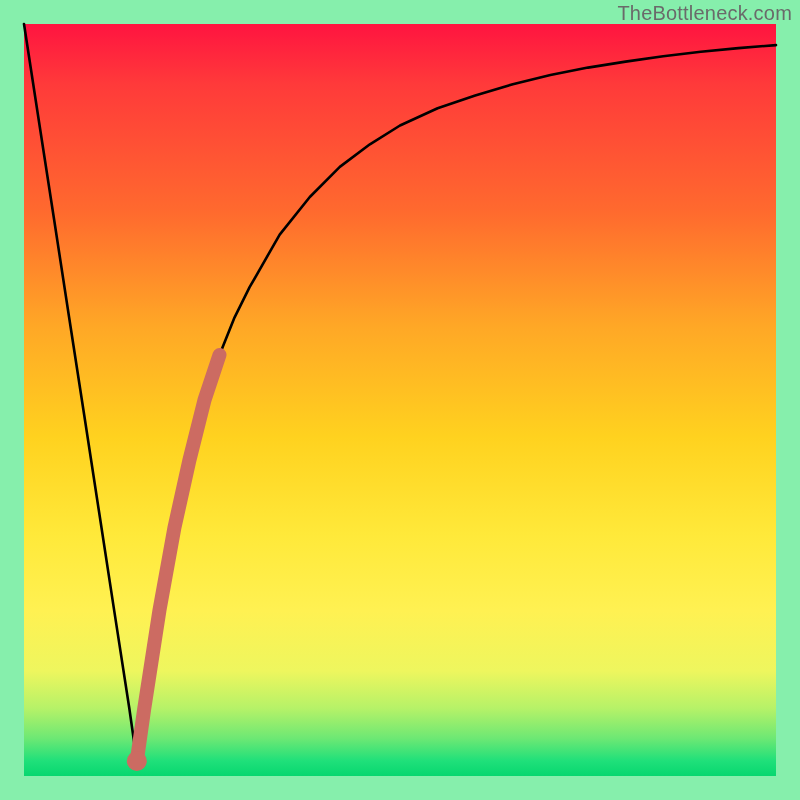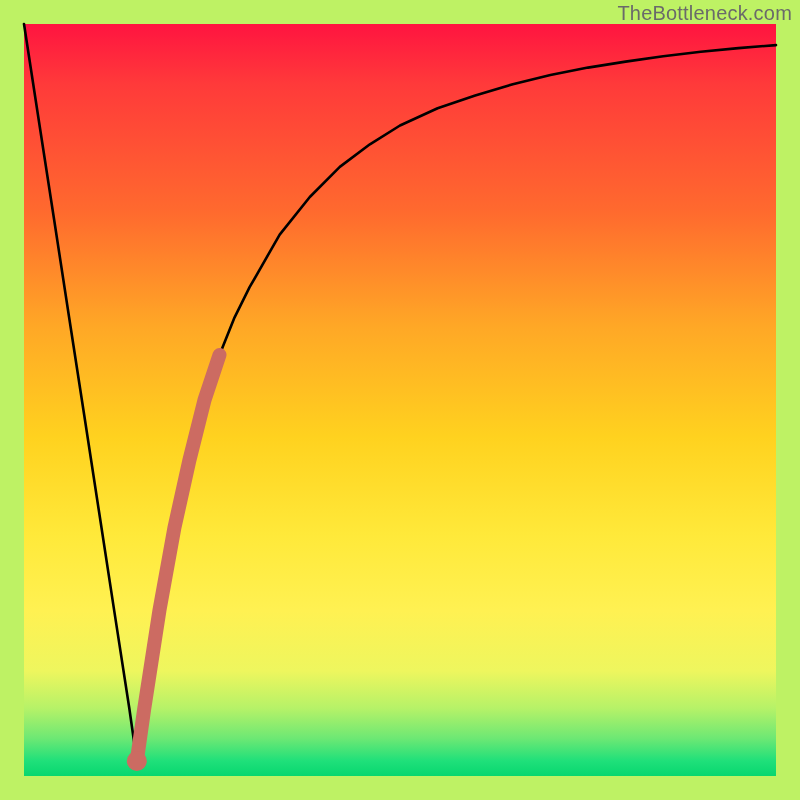--- a/index.html
+++ b/index.html
@@ -7,21 +7,21 @@
     padding: 0;
     width: 800px;
     height: 800px;
     background: #000;
     font-family: Arial, Helvetica, sans-serif;
   }
   .stage {
     position: relative;
     width: 800px;
     height: 800px;
-    background: #bef264;
+    background: #86efac;
   }
   .plot {
     position: absolute;
     left: 24px;
     top: 24px;
     width: 752px;
     height: 752px;
     
     background: linear-gradient(
       to bottom,

